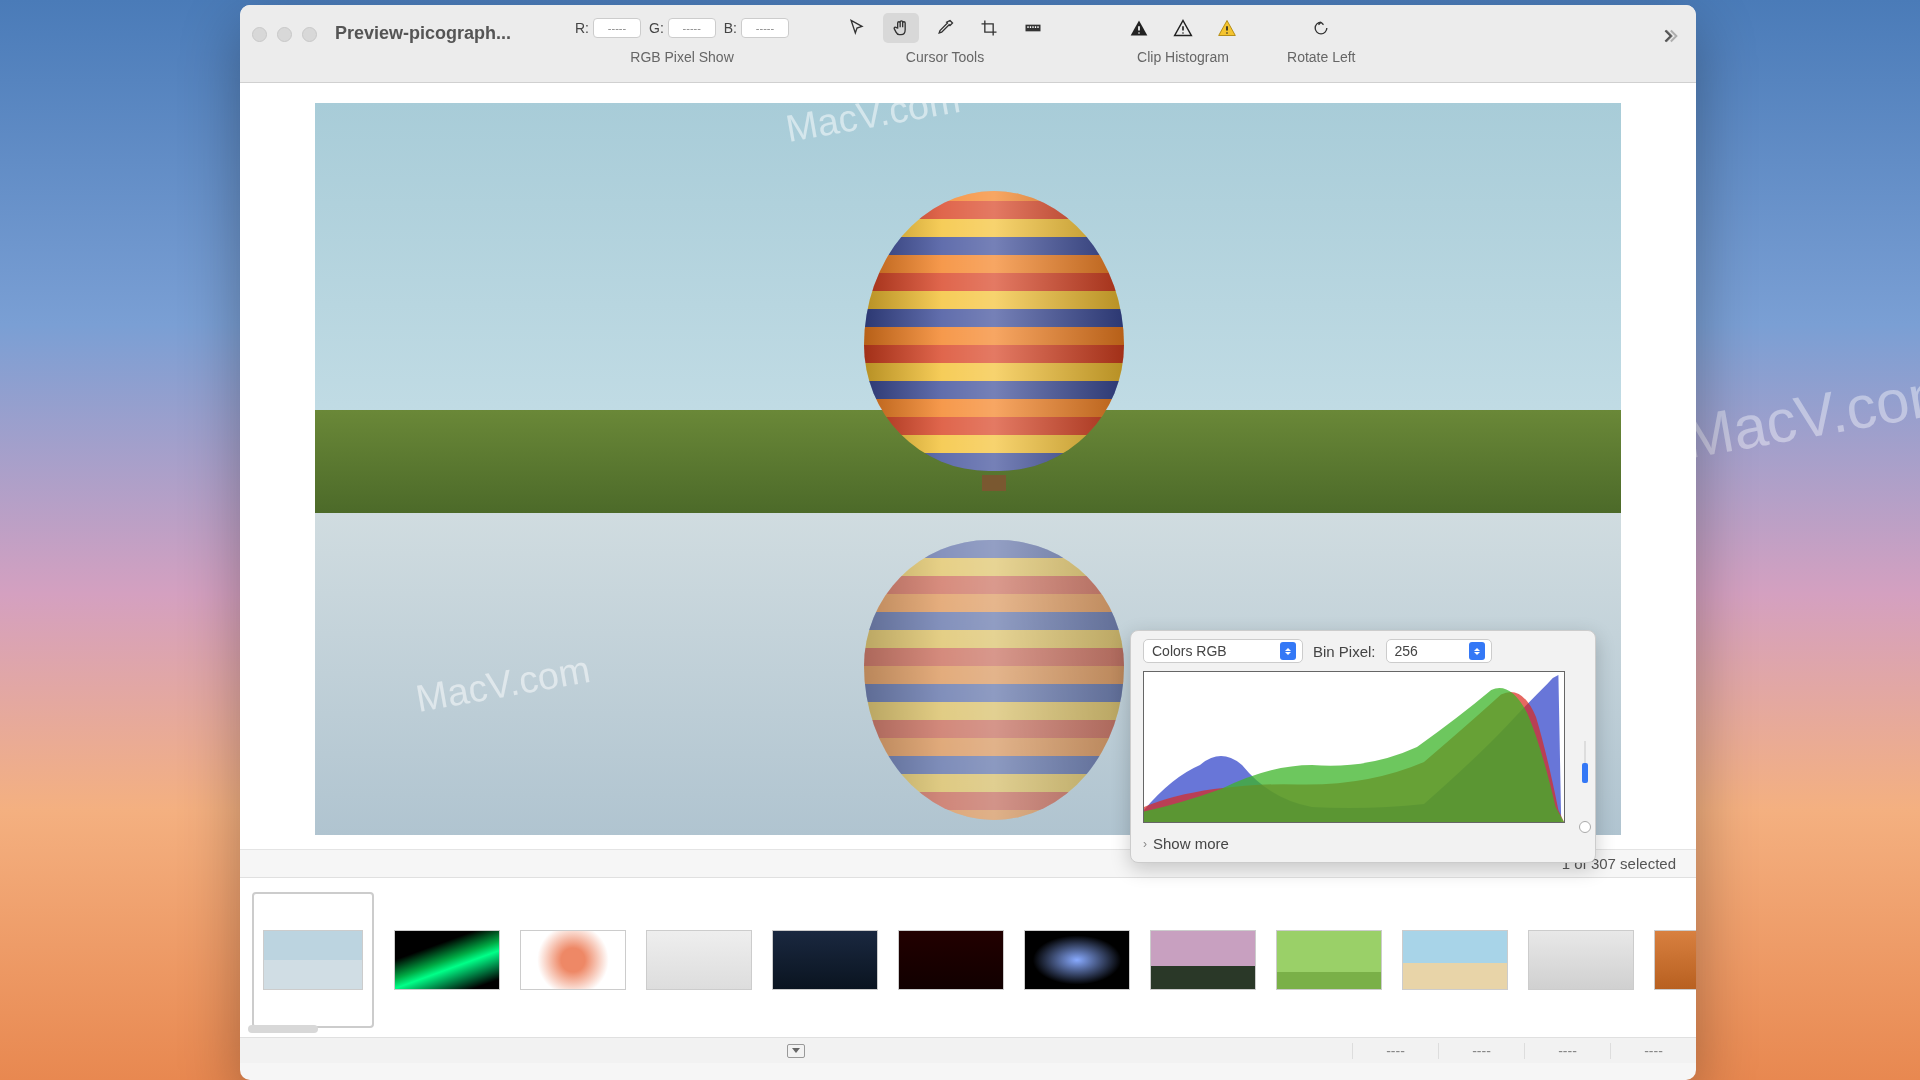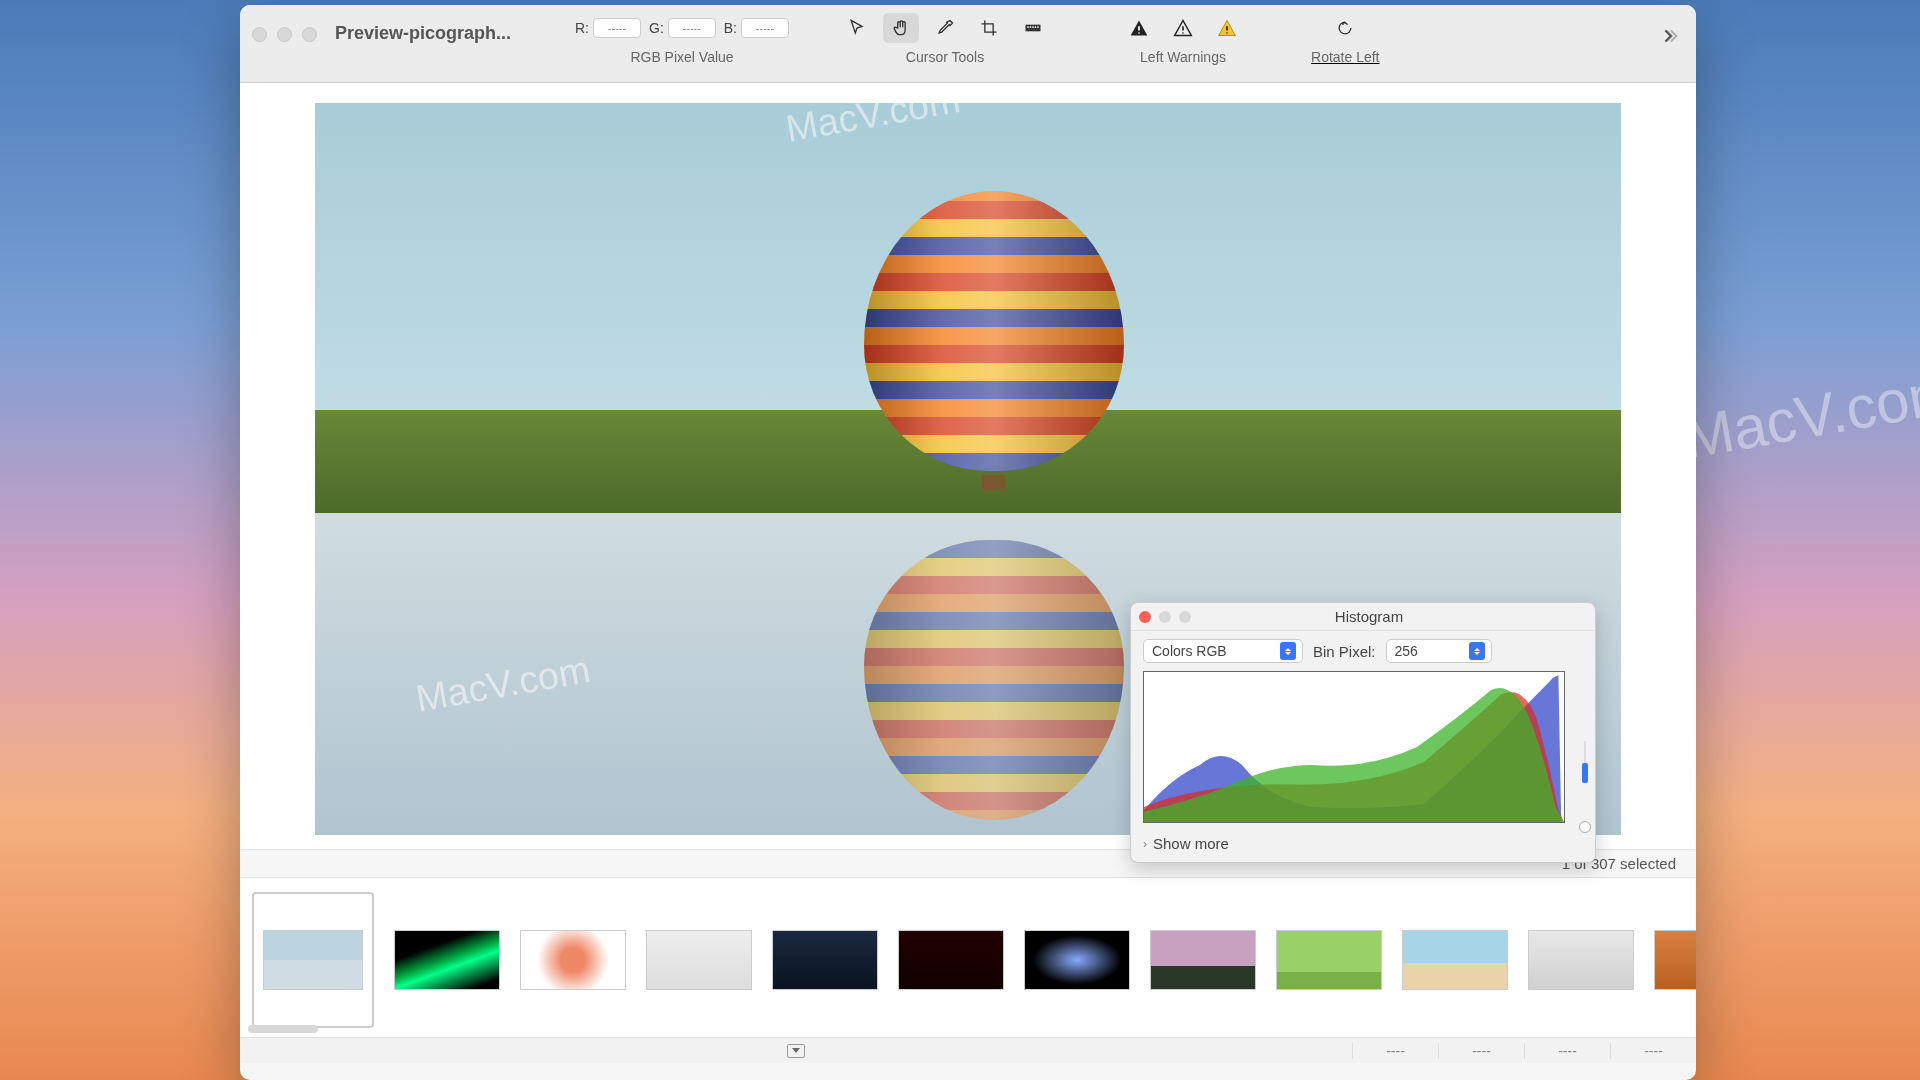--- a/index.html
+++ b/index.html
@@ -200,21 +200,21 @@
           </div>
         <div class="rgb-field">
             <span>G:</span>
             <input value="-----" style="">
           </div>
         <div class="rgb-field">
             <span>B:</span>
             <input value="-----" style="">
           </div>
       </div>
-      <div class="tb-label">RGB Pixel Value</div>
+      <div class="tb-label">RGB Pixel Show</div>
     </div>
 
     <div class="tb-group" style="margin-left: 40px; justify-content: space-between;">
       <div class="tb-row">
         <div class="tool-btn">
           <svg class="ico" viewBox="0 0 24 24">
               <path d="M5 3l5 15 2-6 6-2z"></path>
             </svg>
         </div>
         <div class="tool-btn active">
@@ -259,24 +259,24 @@
             </svg>
         </div>
         <div class="tool-btn">
           <svg class="warn-ico" viewBox="0 0 24 24">
               <path fill="#f4c430" stroke="#aa8000" d="M12 3l10 18H2z"></path>
               <path stroke="#222" stroke-width="2" d="M12 10v5"></path>
               <circle cx="12" cy="18" r="1" fill="#222"></circle>
             </svg>
         </div>
       </div>
-      <div class="tb-label">Left Warnings</div>
-    </div>
-
-    <div class="tb-group" style="margin-left: 56px; text-decoration: underline;">
+      <div class="tb-label">Clip Histogram</div>
+    </div>
+
+    <div class="tb-group" style="margin-left: 32px;">
       <div class="tb-row">
         <div class="tool-btn">
           <svg class="ico" viewBox="0 0 24 24">
               <path d="M12 5a7 7 0 107 7M12 5l-3 3M12 5l3 3" stroke="#333"></path>
             </svg>
         </div>
       </div>
       <div class="tb-label">Rotate Left</div>
     </div>
 
@@ -299,28 +299,20 @@
           <div class="balloon-basket"></div>
         </div>
       <div class="reflection">
           <div class="balloon-env"></div>
         </div>
       <div class="img-watermark img-watermark2">MacV.com</div>
       <div class="img-watermark">MacV.com</div>
     </div>
 
     <div class="histogram-panel">
-      <div class="hist-titlebar">
-        <div class="hist-traffic">
-          <span class="red"></span>
-          <span class="gray"></span>
-          <span class="gray"></span>
-        </div>
-        <div class="hist-title">Histogram</div>
-      </div>
       <div class="hist-controls">
         <div class="combo" style="width:160px">
           <span>Colors RGB</span>
           <span style="flex:1"></span>
             <span class="arrows"></span>
         </div>
         <span>Bin Pixel:</span>
         <div class="combo" style="width:106px">
           <span>256</span>
           <span style="flex:1"></span>

